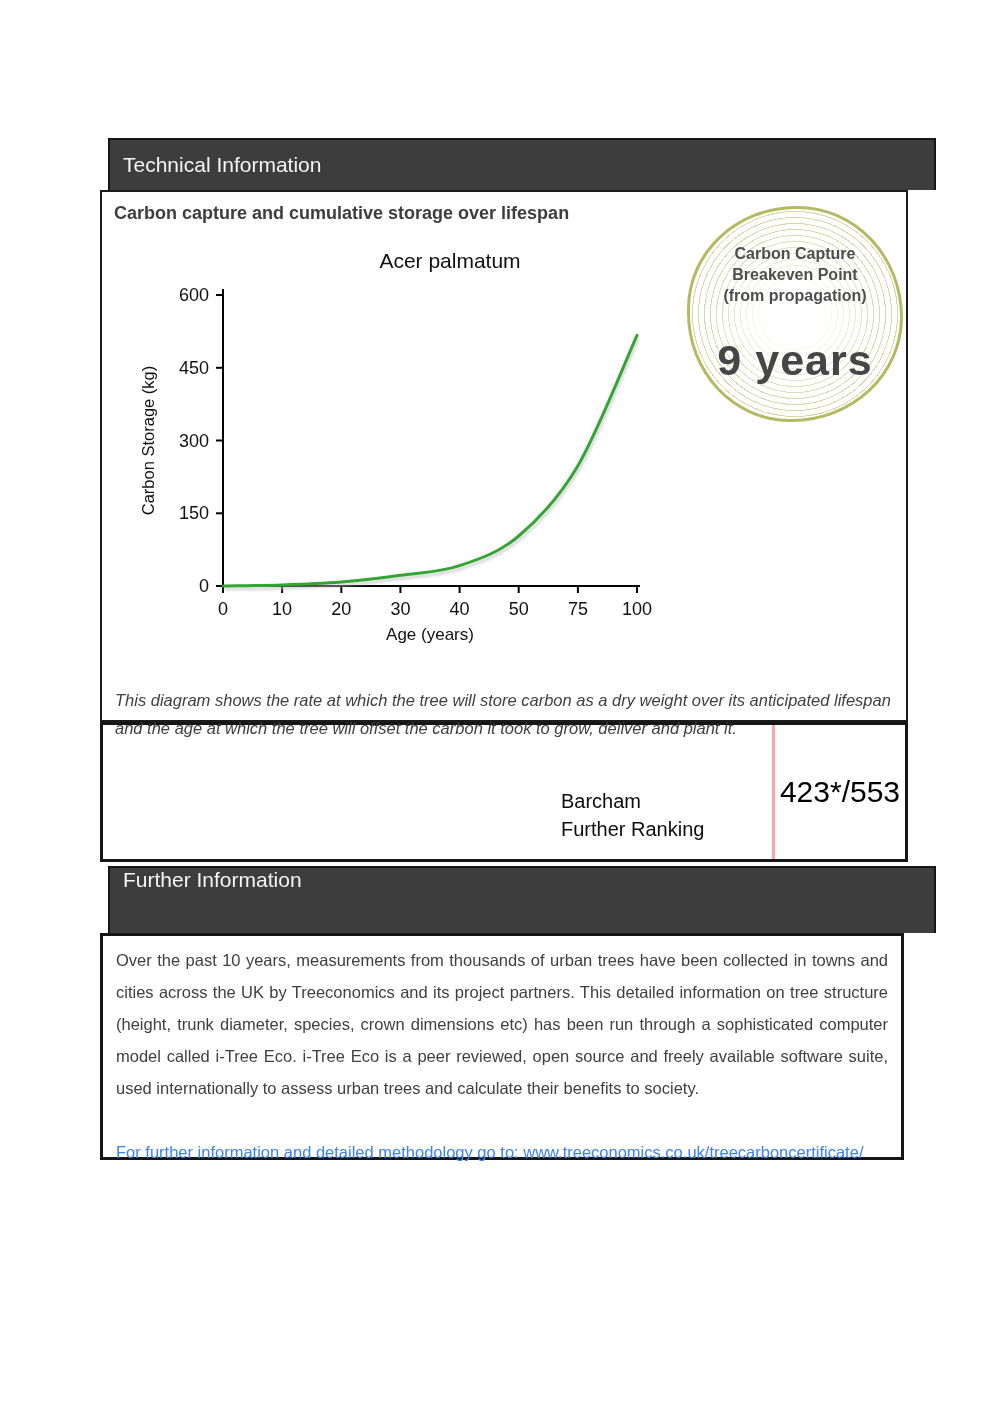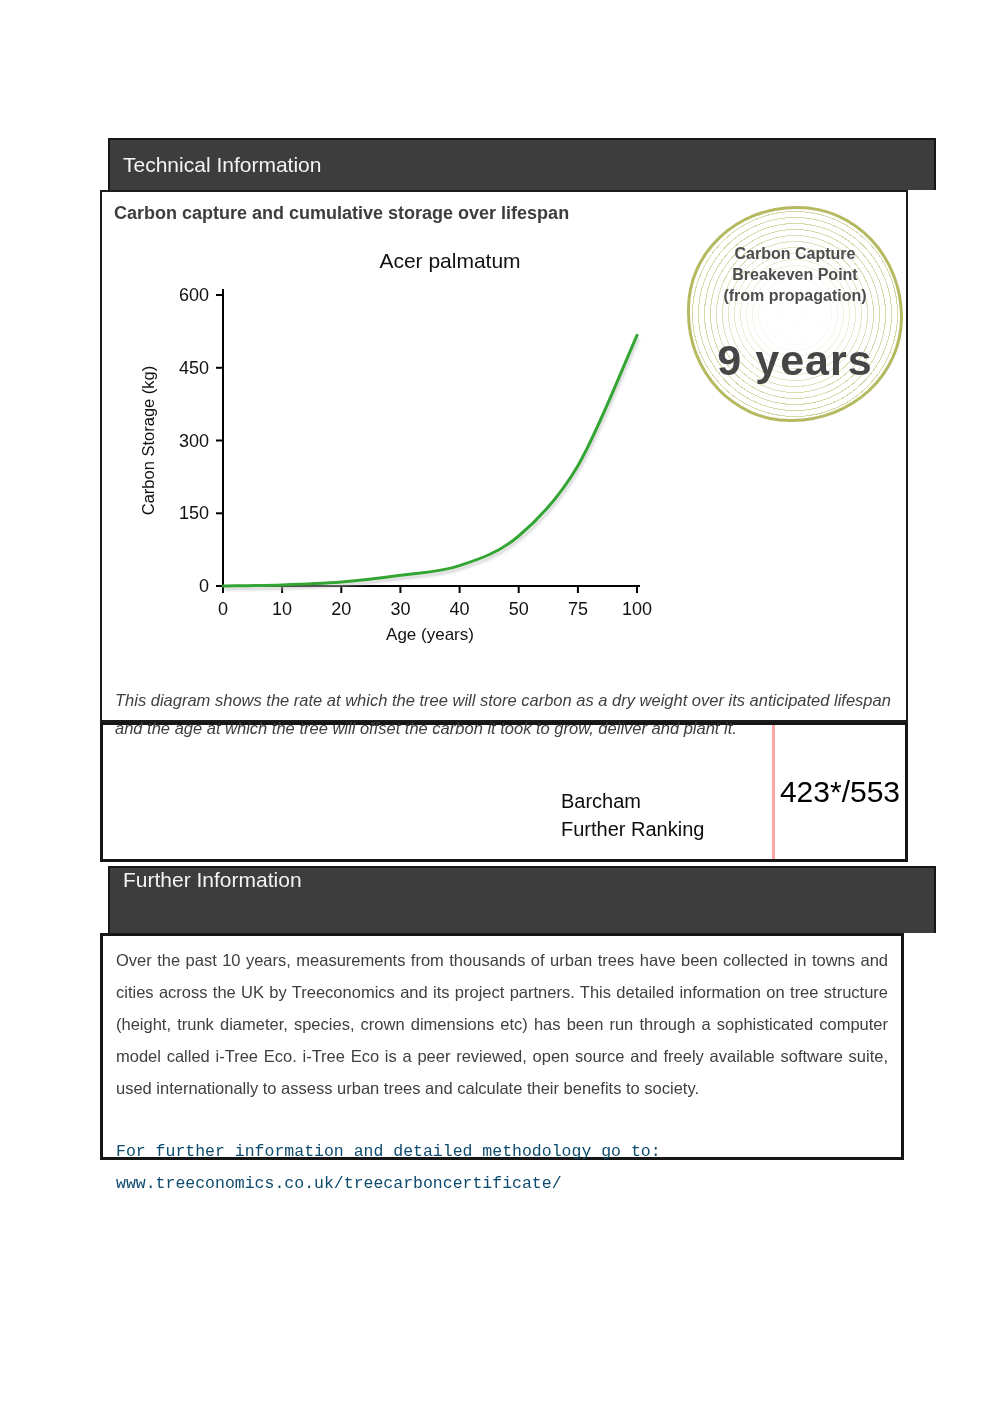--- a/index.html
+++ b/index.html
@@ -71,21 +71,21 @@
   
   .box-text{
     box-sizing:border-box;width:804px;height:227px;background:#fff;
     border:3px solid #161616;padding:8px 13px 0 13px;
   }
   .info-paragraph{
     margin:0;font-size:16.5px;line-height:32px;color:#3f3f3f;
     text-align:justify;
   }
   .info-link-line{
-    margin:32px 0 0 0;font-size:16.5px;line-height:32px;color:#0c4a6e;font-family:Liberation Mono, monospace;
+    margin:32px 0 0 0;font-size:16.5px;line-height:32px;color:#3b82f6;
   }
 </style>
 </head>
 <body>
 
 <div class="page">
   <div class="doc-column">
 
     <div class="section-bar bar-technical">
       <span>Technical Information</span>

